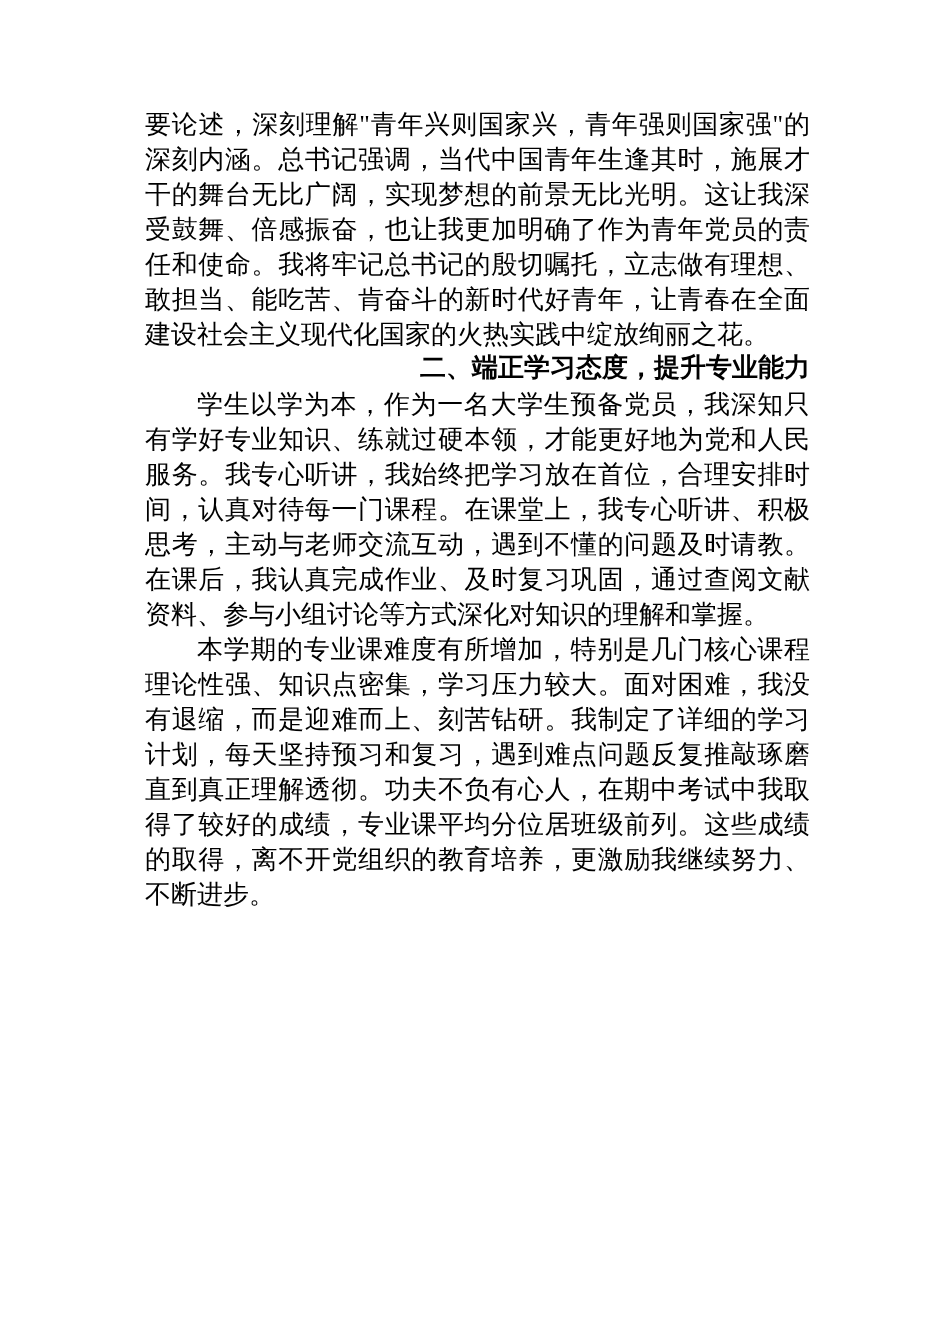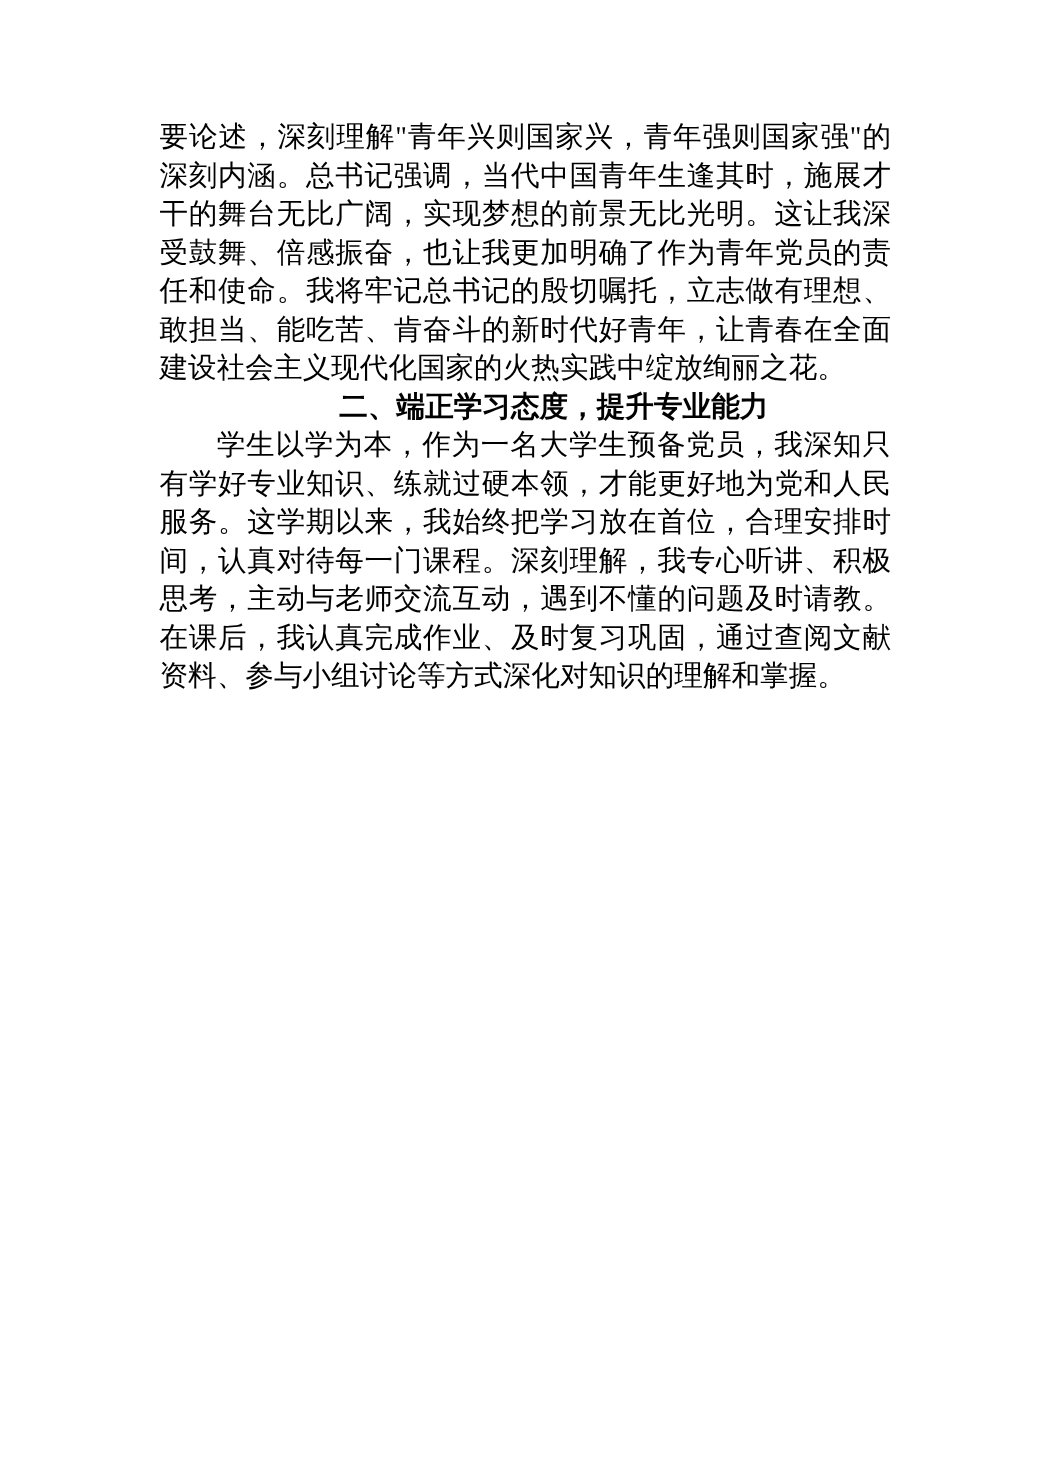--- a/index.html
+++ b/index.html
@@ -31,29 +31,30 @@
     word-break: normal;
   }
   .para.indent {
     text-indent: 2em;
   }
   .heading {
     margin: 0;
     font-size: 26px;
     line-height: 35px;
     font-weight: bold;
-    font-family: Liberation Serif, serif;
+    font-family: Liberation Mono, monospace;
     text-indent: 2em;
-    text-align: center;
+    text-align: right;
   }
 </style>
 </head>
 <body>
 
 <div class="page">
   <p class="para">要论述，深刻理解"青年兴则国家兴，青年强则国家强"的深刻内涵。总书记强调，当代中国青年生逢其时，施展才干的舞台无比广阔，实现梦想的前景无比光明。这让我深受鼓舞、倍感振奋，也让我更加明确了作为青年党员的责任和使命。我将牢记总书记的殷切嘱托，立志做有理想、敢担当、能吃苦、肯奋斗的新时代好青年，让青春在全面建设社会主义现代化国家的火热实践中绽放绚丽之花。</p>
 
   <h2 class="heading">二、端正学习态度，提升专业能力</h2>
 
-  <p class="para indent">学生以学为本，作为一名大学生预备党员，我深知只有学好专业知识、练就过硬本领，才能更好地为党和人民服务。这学期以来，我始终把学习放在首位，合理安排时间，认真对待每一门课程。深刻理解，我专心听讲、积极思考，主动与老师交流互动，遇到不懂的问题及时请教。在课后，我认真完成作业、及时复习巩固，通过查阅文献资料、参与小组讨论等方式深化对知识的理解和掌握。</p>
+  <p class="para indent">学生以学为本，作为一名大学生预备党员，我深知只有学好专业知识、练就过硬本领，才能更好地为党和人民服务。我专心听讲，我始终把学习放在首位，合理安排时间，认真对待每一门课程。在课堂上，我专心听讲、积极思考，主动与老师交流互动，遇到不懂的问题及时请教。在课后，我认真完成作业、及时复习巩固，通过查阅文献资料、参与小组讨论等方式深化对知识的理解和掌握。</p>
 
+  <p class="para indent">本学期的专业课难度有所增加，特别是几门核心课程理论性强、知识点密集，学习压力较大。面对困难，我没有退缩，而是迎难而上、刻苦钻研。我制定了详细的学习计划，每天坚持预习和复习，遇到难点问题反复推敲琢磨直到真正理解透彻。功夫不负有心人，在期中考试中我取得了较好的成绩，专业课平均分位居班级前列。这些成绩的取得，离不开党组织的教育培养，更激励我继续努力、不断进步。</p>
 
 </div>
 
 </body></html>

